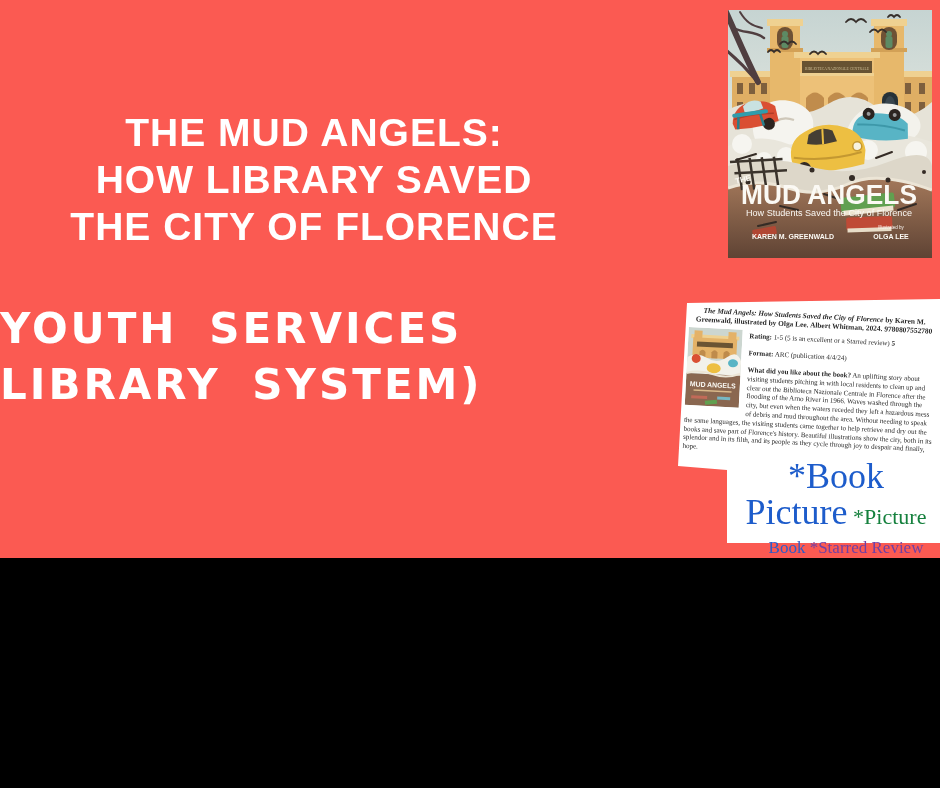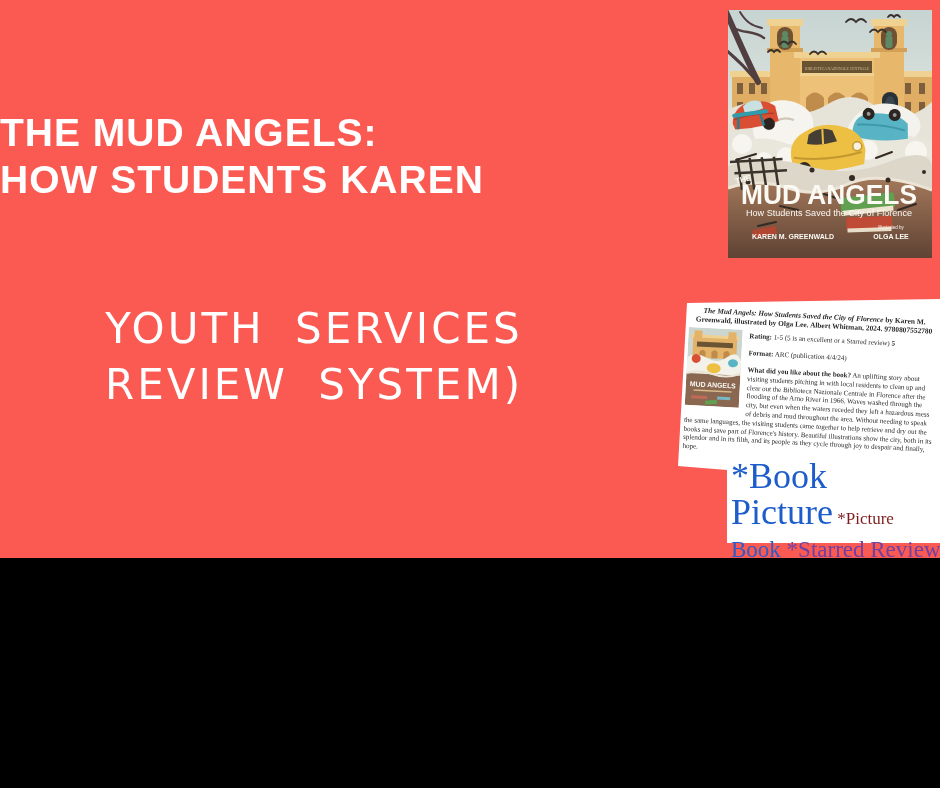--- a/index.html
+++ b/index.html
@@ -2,25 +2,25 @@
 <html><head>
 <meta charset="utf-8">
 <style>
   html,body{margin:0;padding:0;background:#222;}
   .canvas{position:relative;width:940px;height:788px;background:#000;overflow:hidden;
           font-family:"Liberation Sans",sans-serif;}
   .red-bg{position:absolute;left:0;top:0;width:940px;height:558px;background:#FB5A52;}
   .black-footer{position:absolute;left:0;top:558px;width:940px;height:230px;background:#000;}
 
   
-  .headline{position:absolute;left:0;top:109px;width:628px;color:#FFFFFF;
+  .headline{position:absolute;left:0;top:109px;width:628px;text-align:center;color:#FFFFFF;
             font-weight:bold;font-size:39px;line-height:47px;letter-spacing:1px;}
-  .subheadline{position:absolute;left:0;top:301px;width:628px;text-align:center;color:#FFFFFF;
+  .subheadline{position:absolute;left:0;top:301px;width:628px;color:#FFFFFF;
             font-family:"DejaVu Sans",sans-serif;font-size:42px;line-height:56px;
-            letter-spacing:3px;word-spacing:14px;font-weight:400;}
+            letter-spacing:3px;word-spacing:14px;font-weight:700;}
 
   
   .cover{position:absolute;left:728px;top:10px;width:204px;height:248px;display:block;}
 
   
   .doc-area{position:absolute;left:670px;top:296px;width:270px;height:250px;}
   .paper{position:absolute;inset:0;background:#FFFFFF;
          clip-path:polygon(17px 7px,270px 3px,270px 247px,57px 247px,57px 174px,8px 170px);}
   .doc-content{position:absolute;left:20px;top:9px;width:250px;
          transform:rotate(3deg);transform-origin:0 0;
@@ -30,41 +30,42 @@
   .thumb{float:left;width:54px;height:78px;margin:4px 7px 2px 0;display:block;}
   .doc-content p{margin:0;}
   .doc-content p.rating{margin-top:6px;}
   .doc-content p.format{margin-top:8px;}
   .doc-content p.what{margin-top:8px;}
   .bold{font-weight:bold;}
 
   
   .tag-box{position:absolute;left:57px;top:160px;width:214px;height:87px;background:#FFFFFF;
            font-family:"Liberation Serif",serif;padding:2px 0 0 4px;box-sizing:border-box;
-           white-space:nowrap;}
+           white-space:nowrap;text-align:center;}
   .tag-line1{font-size:36px;line-height:37px;color:#1D5CCB;}
   .tag-line2{font-size:36px;line-height:34px;color:#1D5CCB;}
-  .tag-line3{font-size:23px;line-height:27px;color:#2F5BC9;}
-  .tag-small{font-size:17px;color:#7f1d1d;}
+  .tag-line3{font-size:17px;line-height:27px;color:#2F5BC9;margin-left:20px;}
+  .tag-small{font-size:22px;color:#15803d;}
   .tag-purple{color:#7140A4;}
 </style>
 </head>
 <body>
 
 <div class="canvas">
   <div class="red-bg"></div>
 
   <div class="headline">
     <div>THE MUD ANGELS:</div>
-    <div>HOW STUDENTS KAREN</div>
+    <div>HOW LIBRARY SAVED</div>
+    <div>THE CITY OF FLORENCE</div>
   </div>
 
   <div class="subheadline">
     <div>YOUTH SERVICES</div>
-    <div>REVIEW SYSTEM)</div>
+    <div>LIBRARY SYSTEM)</div>
   </div>
 
   <svg class="cover" viewBox="0 0 204 248">
     <defs>
       <linearGradient id="sky" x1="0" y1="0" x2="0" y2="1">
         <stop offset="0" stop-color="#c6d4d2"></stop>
           <stop offset="1" stop-color="#e9ebe3"></stop>
       </linearGradient>
       <linearGradient id="mud" x1="0" y1="0" x2="0" y2="1">
         <stop offset="0" stop-color="#a3785a"></stop>

